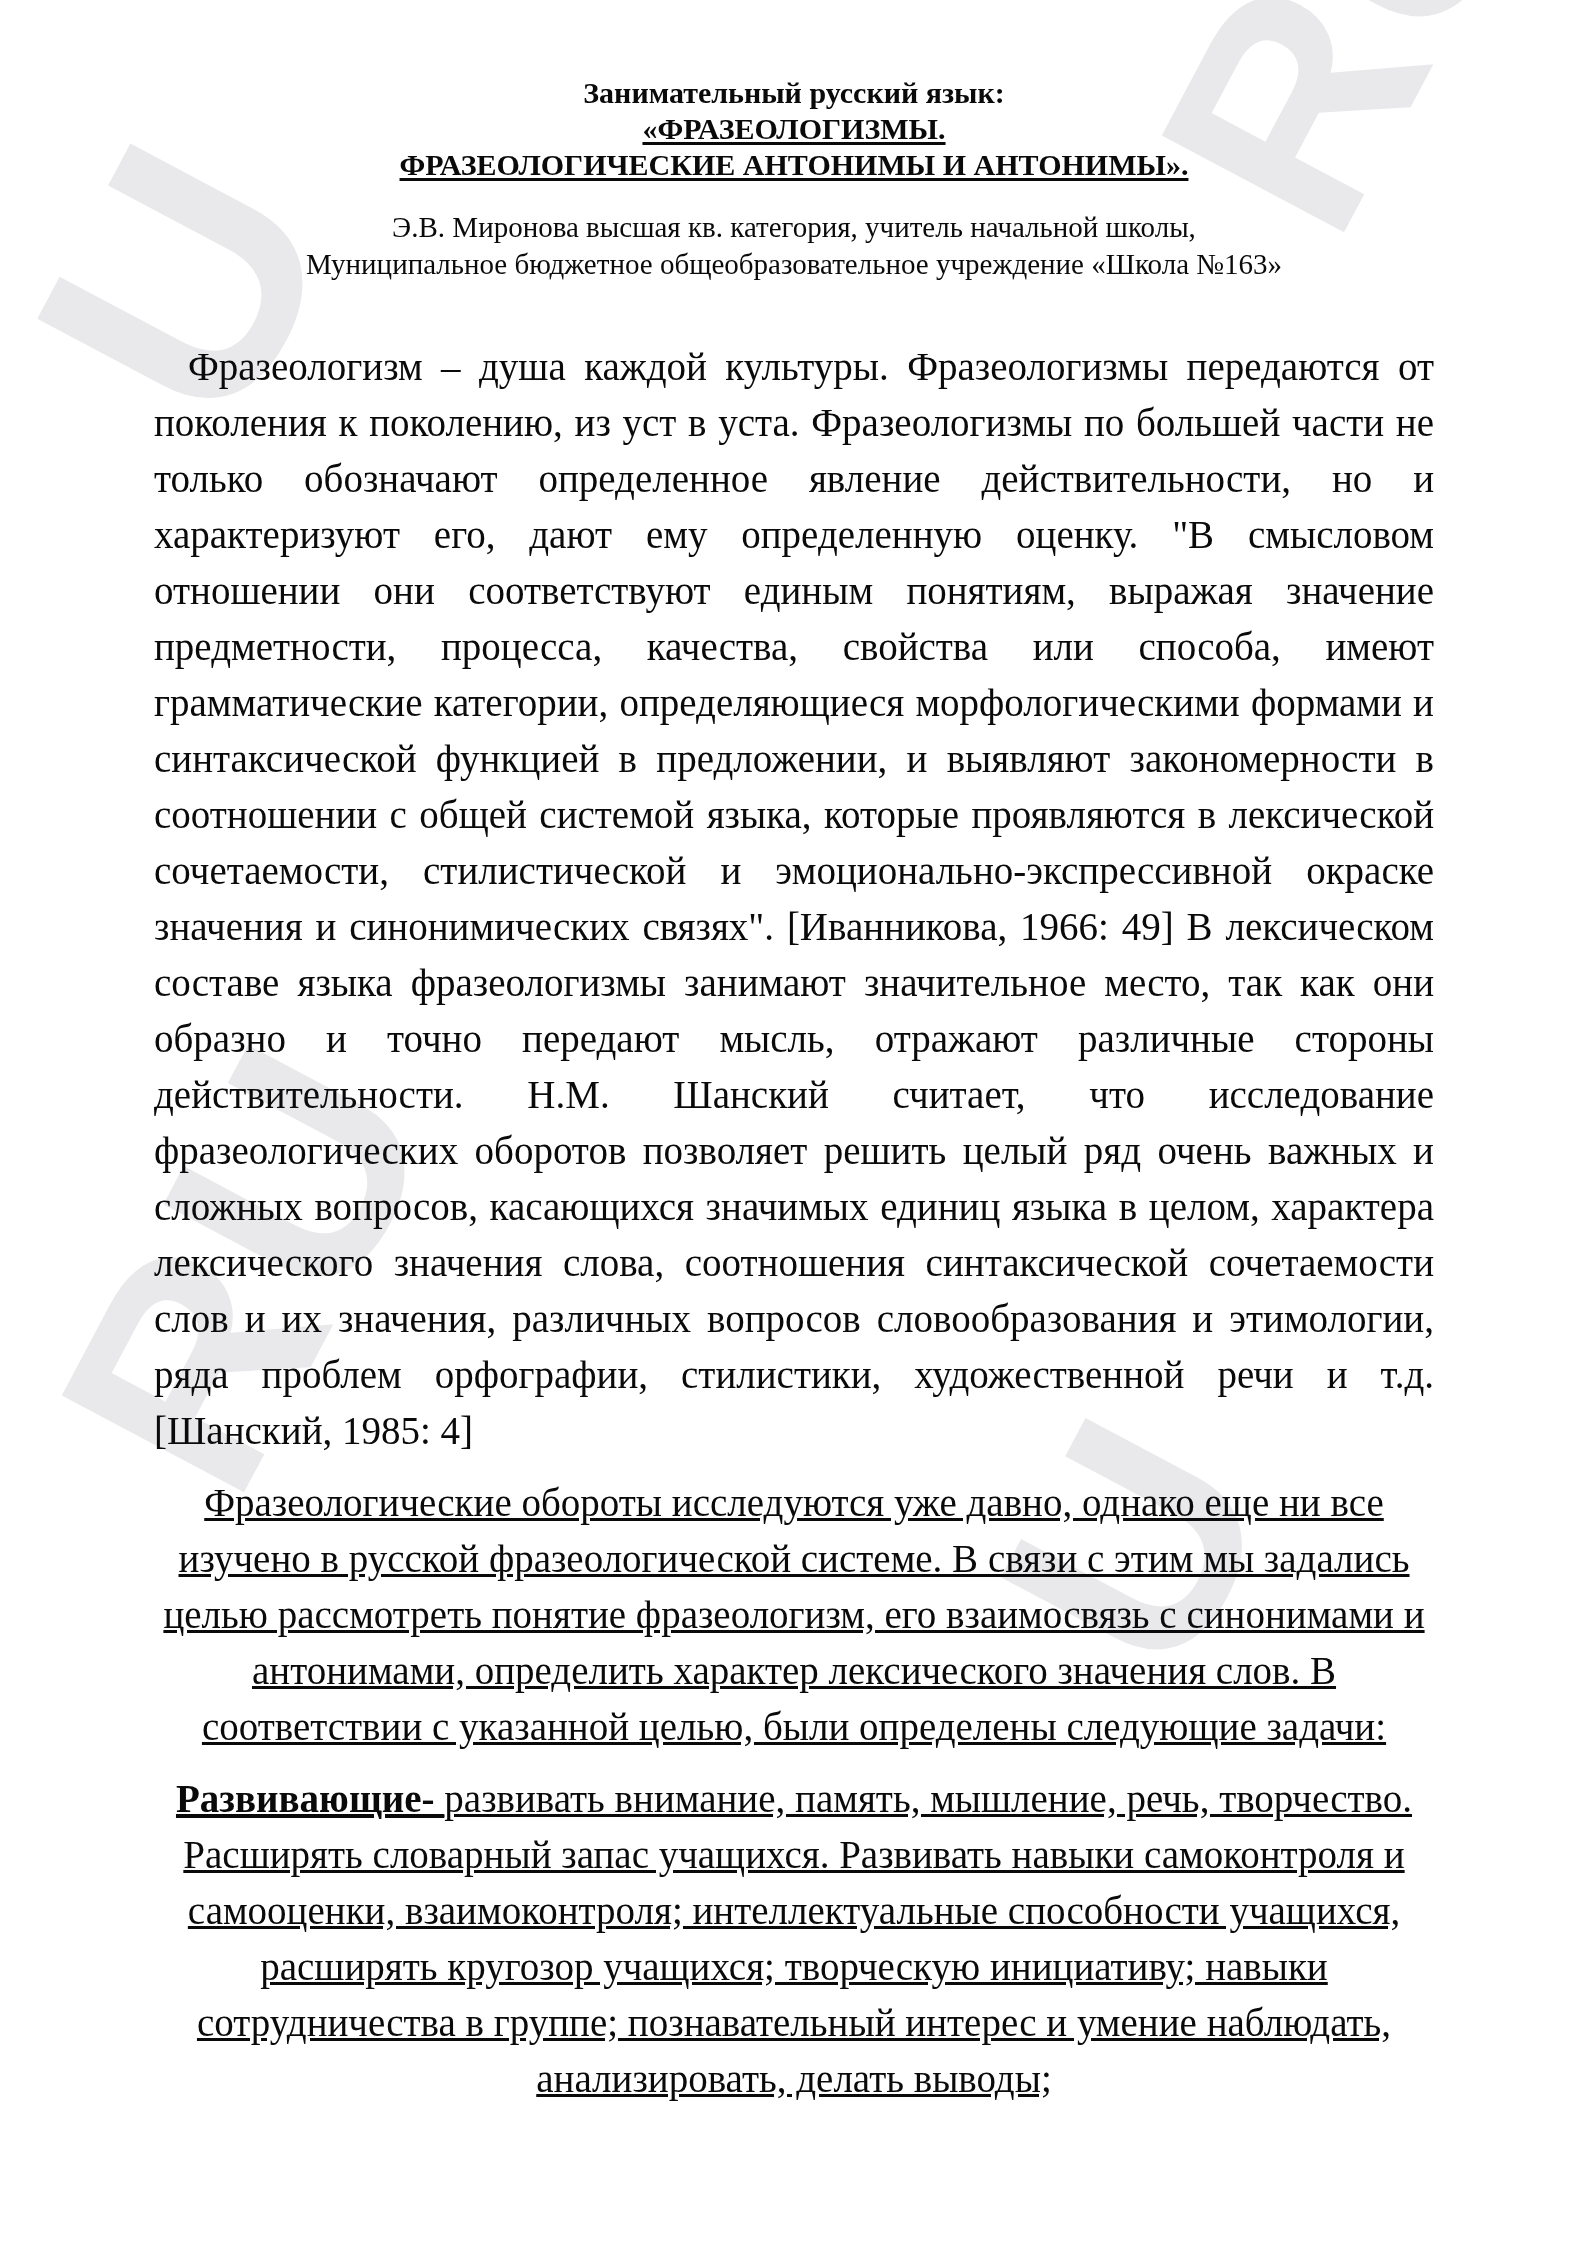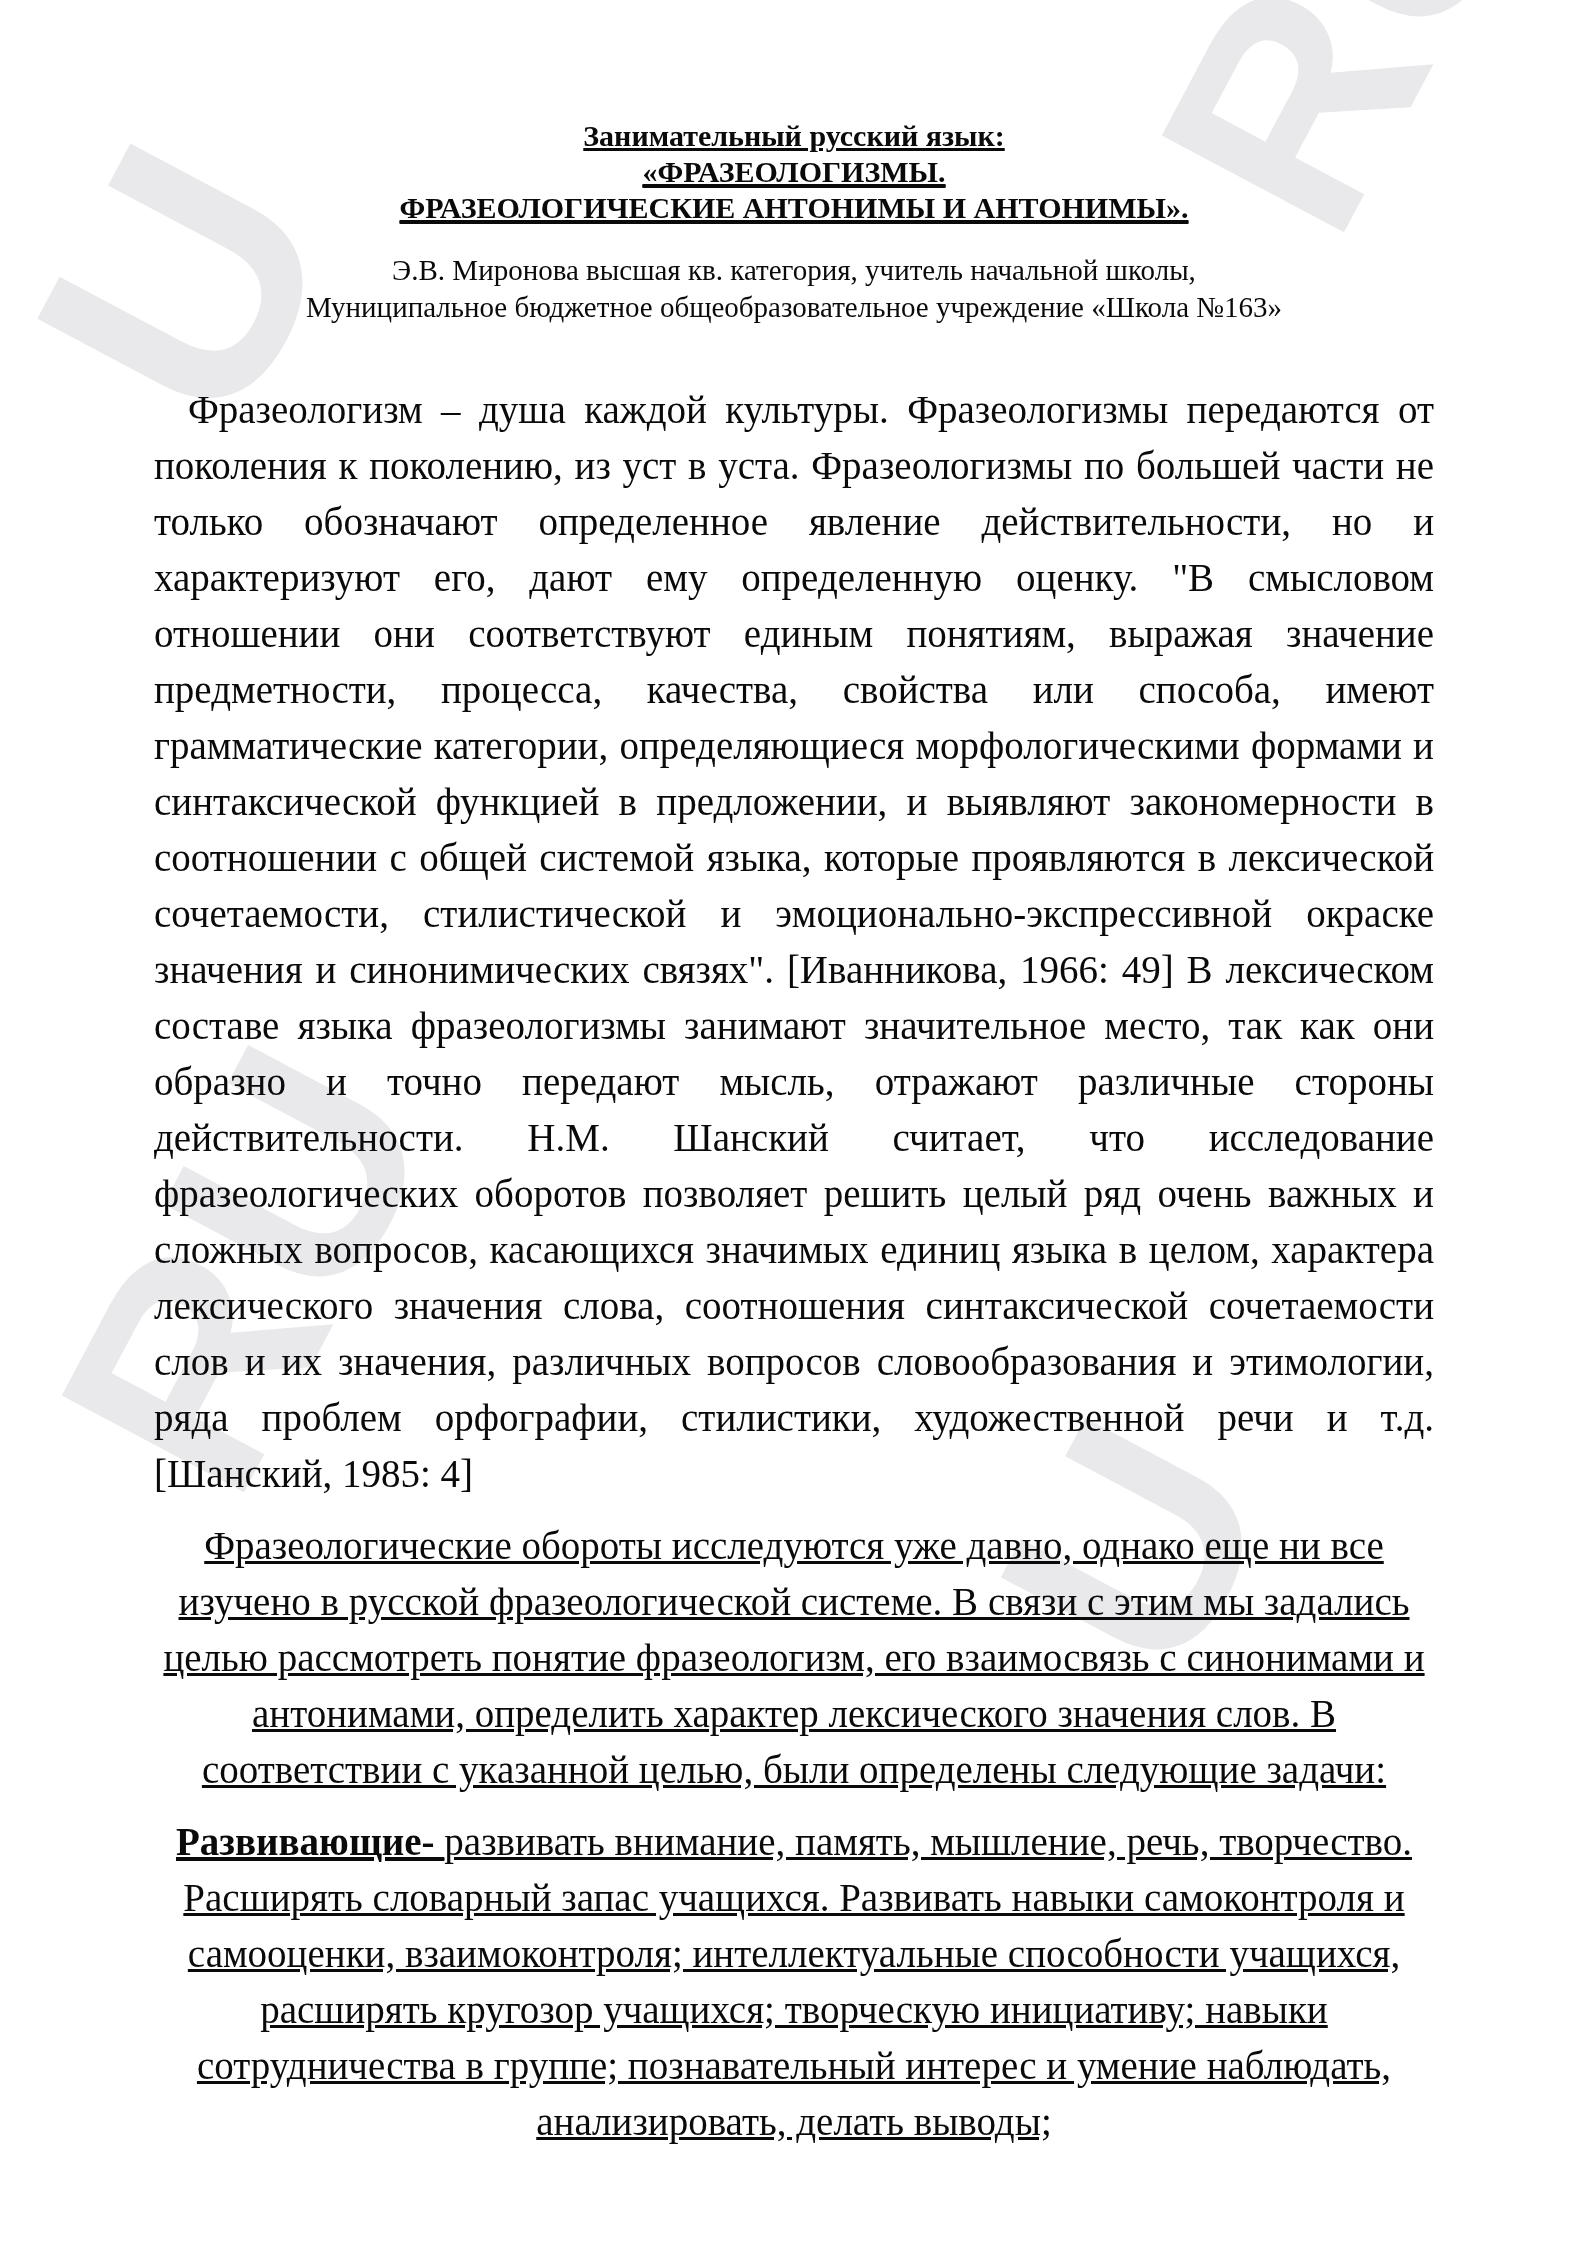--- a/index.html
+++ b/index.html
@@ -66,22 +66,21 @@
 
   
   #content {
     position: relative;
     z-index: 1;
     padding: 0 138px;
   }
 
   .title-block {
     text-align: center;
-    padding-top: 118px;
-    text-decoration: underline;
+    padding-top: 75px;
   }
   .title-line {
     font-weight: 700;
     font-size: 30px;
     line-height: 36px;
   }
   .title-line.underline {
     text-decoration: underline;
     text-underline-offset: 3px;
   }

